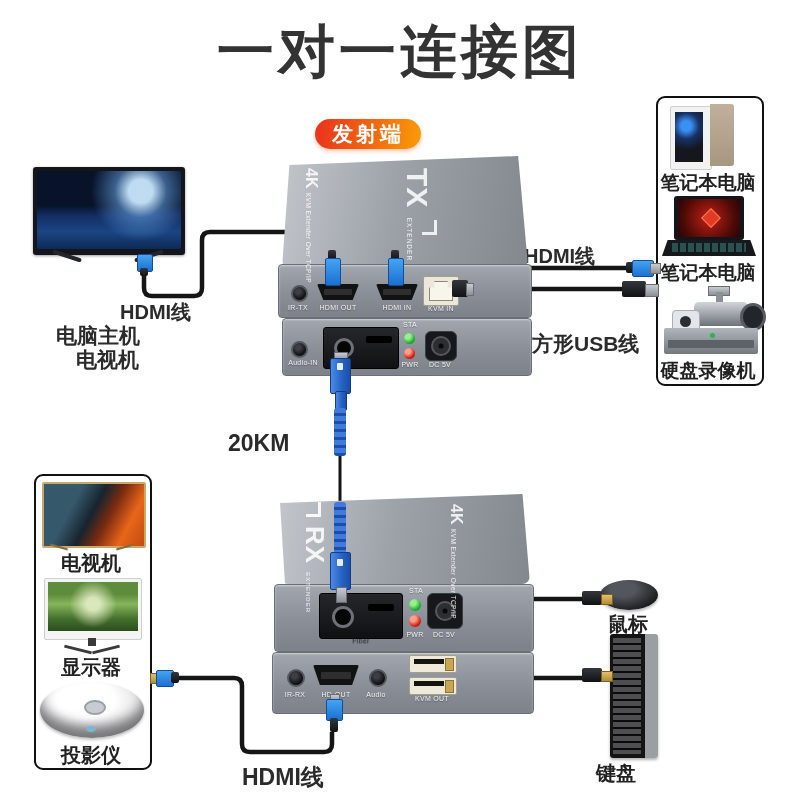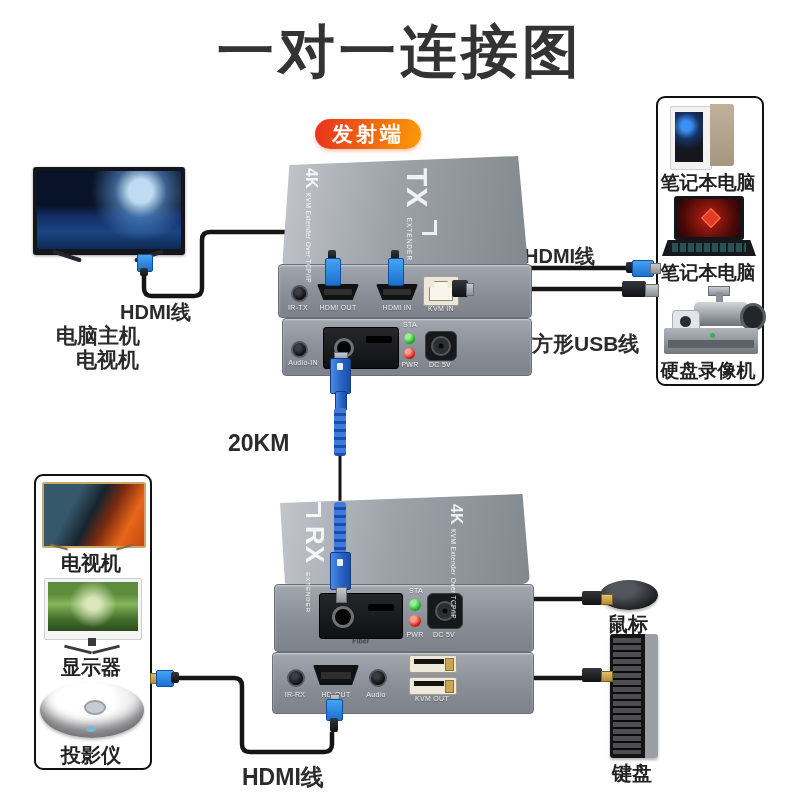--- a/index.html
+++ b/index.html
@@ -299,15 +299,15 @@
   <div class="abs gold" style="left:601px;top:594px;width:10px;height:9px;z-index:3;"></div>
   <div class="abs dev-caption" style="left:596px;top:611px;width:64px;font-size:20px;">鼠标</div>
 
   <div class="abs" style="left:610px;top:634px;width:48px;height:124px;border-radius:3px;background:
        linear-gradient(90deg,#141414 0 72%,#9b9ea3 72% 100%);z-index:2;box-shadow:0 2px 3px rgba(0,0,0,.3);">
     <div class="abs" style="left:3px;top:4px;width:28px;height:116px;background:
          repeating-linear-gradient(180deg,rgba(82,82,85,.95) 0 5px,rgba(10,10,10,1) 5px 7px);"></div>
   </div>
   <div class="abs plug-black" style="left:582px;top:668px;width:20px;height:14px;z-index:3;"></div>
   <div class="abs gold" style="left:601px;top:671px;width:10px;height:9px;z-index:3;"></div>
-  <div class="abs dev-caption" style="left:604px;top:760px;width:56px;font-size:20px;font-family:Liberation Mono, monospace;">键盘</div>
+  <div class="abs dev-caption" style="left:588px;top:760px;width:56px;font-size:20px;font-family:Liberation Mono, monospace;">键盘</div>
 
 </div>
 
 </body></html>

